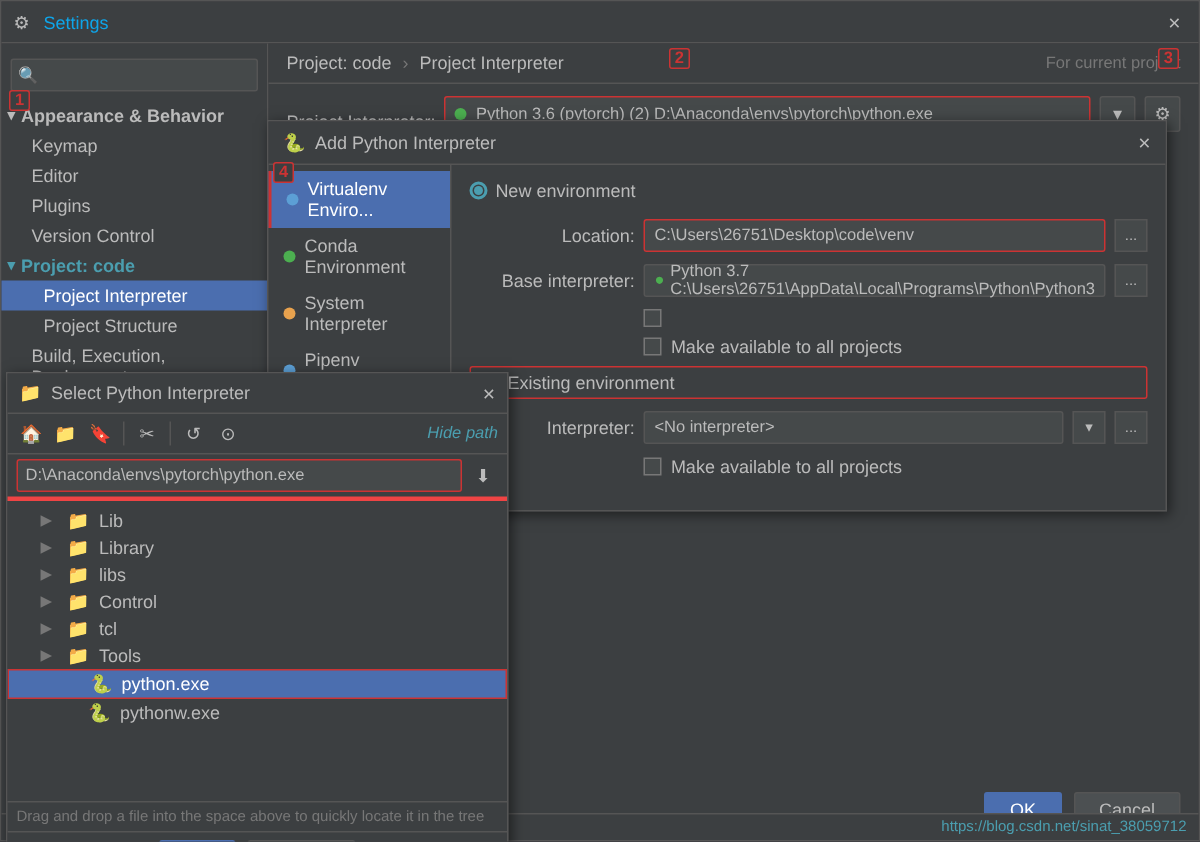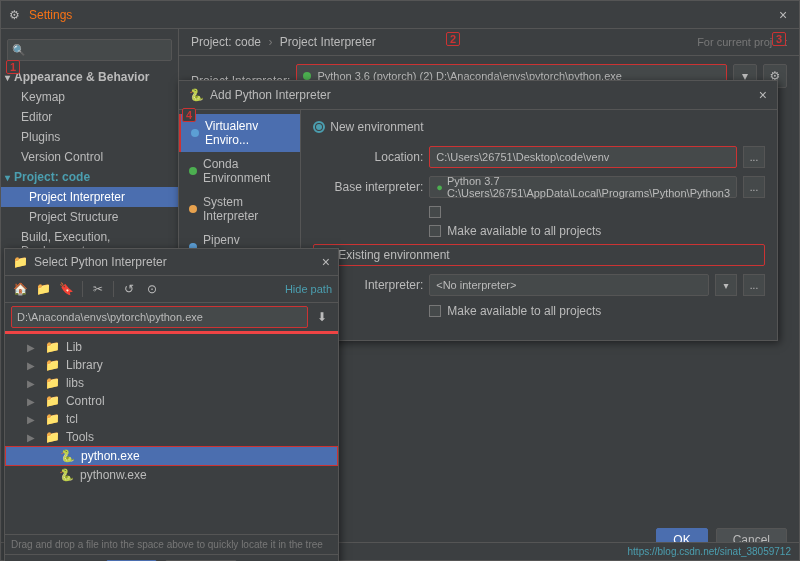--- a/index.html
+++ b/index.html
@@ -16,21 +16,21 @@
 
     .title-bar {
       background: #3c3f41;
       height: 28px;
       display: flex;
       align-items: center;
       padding: 0 8px;
       border-bottom: 1px solid #555;
     }
     .title-bar-icon { width: 14px; height: 14px; margin-right: 6px; }
-    .title-bar-text { font-size: 12px; color: #f97316; flex: 1; }
+    .title-bar-text { font-size: 12px; color: #0ea5e9; flex: 1; }
     .title-bar-close {
       width: 16px; height: 16px;
       display: flex; align-items: center; justify-content: center;
       cursor: pointer; color: #bbb; font-size: 14px;
     }
 
     .settings-body {
       display: flex;
       height: calc(100% - 28px);
     }
@@ -283,20 +283,21 @@
       display: flex; align-items: center; justify-content: center;
       cursor: pointer; color: #bbb; font-size: 12px;
       border-radius: 2px;
     }
     .sel-tool-sep { width: 1px; height: 16px; background: #555; margin: 0 2px; }
     .hide-path-btn {
       margin-left: auto;
       font-size: 11px;
       color: #4b9eaf;
       cursor: pointer;
+      font-style: italic;
     }
 
     .sel-path-row {
       display: flex;
       align-items: center;
       padding: 3px 6px;
       border-bottom: 3px solid #ef4444;
       gap: 4px;
     }
     .sel-path-field {

